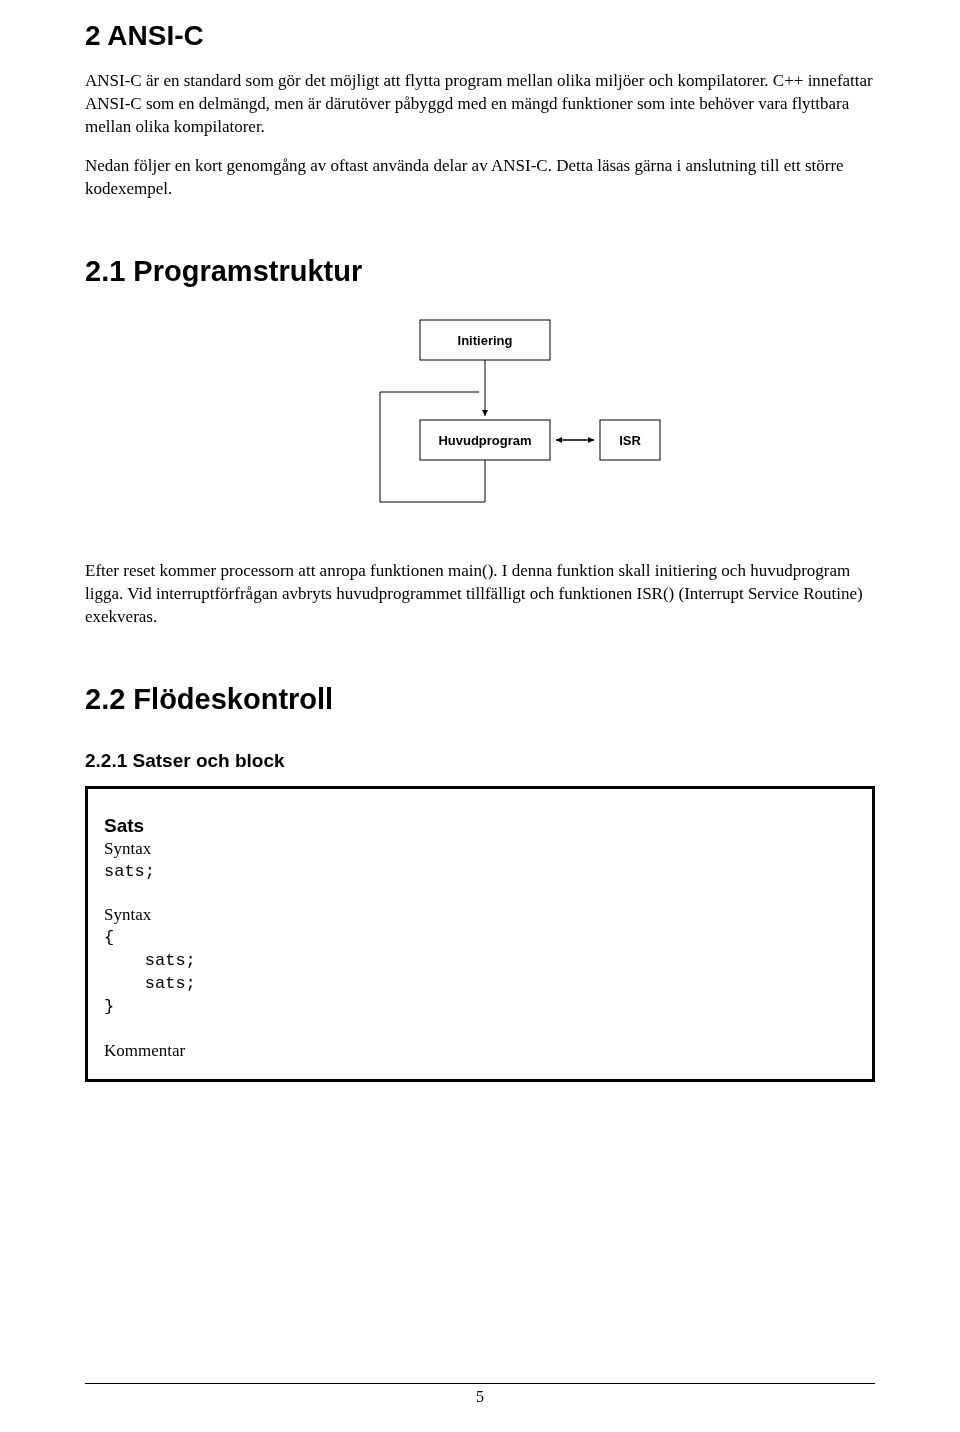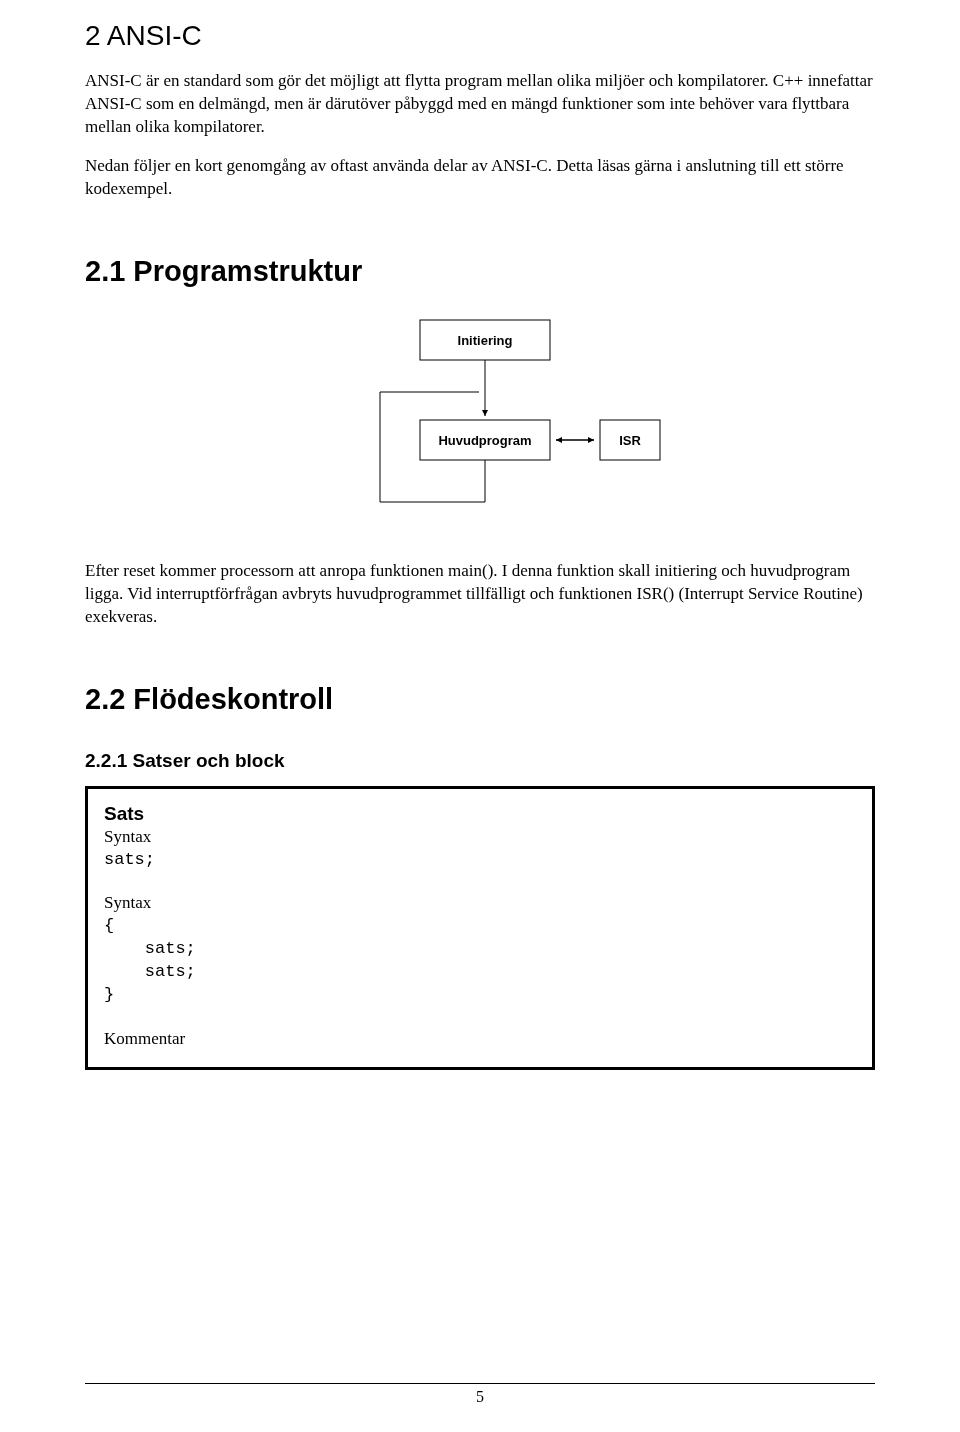--- a/index.html
+++ b/index.html
@@ -7,21 +7,21 @@
     width: 960px;
     min-height: 1432px;
     background: #fff;
     font-family: "Times New Roman", Times, serif;
     color: #000;
     padding: 20px 85px 30px 85px;
     position: relative;
   }
   .h1 {
     font-family: Arial, Helvetica, sans-serif;
-    font-weight: normal;
+    font-weight: bold;
     font-size: 28px;
     margin-bottom: 18px;
   }
   .para {
     font-size: 17px;
     line-height: 1.35;
     margin-bottom: 16px;
   }
   .h2 {
     font-family: Arial, Helvetica, sans-serif;
@@ -38,21 +38,21 @@
   }
   .h3 {
     font-family: Arial, Helvetica, sans-serif;
     font-weight: bold;
     font-size: 19px;
     margin-top: 34px;
     margin-bottom: 14px;
   }
   .code-frame {
     border: 3px solid #000;
-    padding: 14px 16px 16px 16px;
+    padding: 26px 16px 16px 16px;
     margin-top: 6px;
   }
   .box-heading {
     font-family: Arial, Helvetica, sans-serif;
     font-weight: bold;
     font-size: 19px;
     margin-bottom: 2px;
   }
   .syntax-label {
     font-size: 17px;

